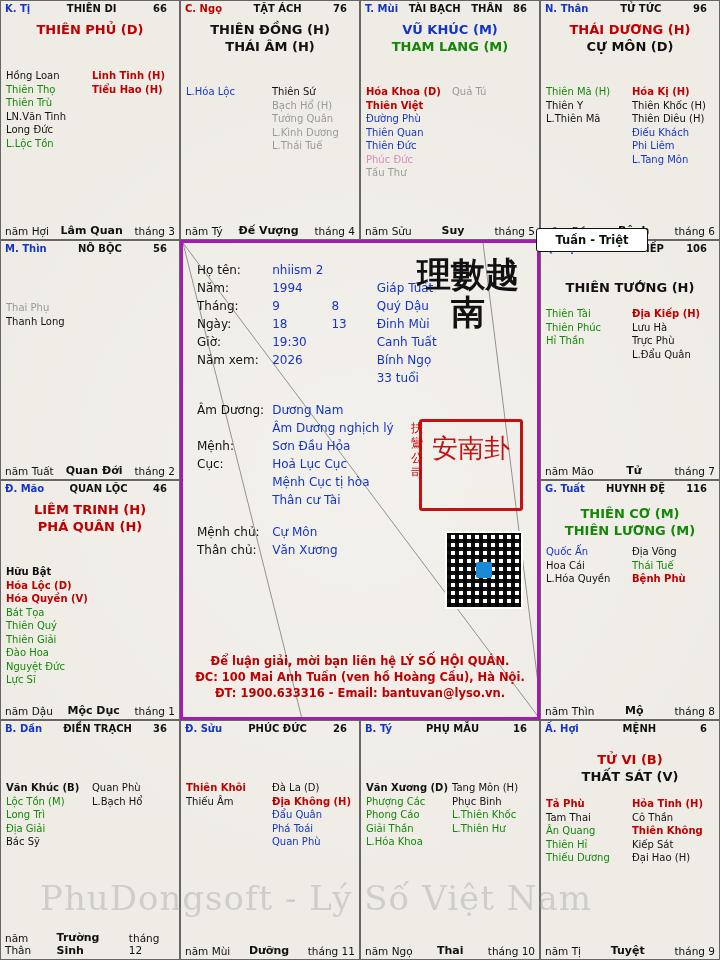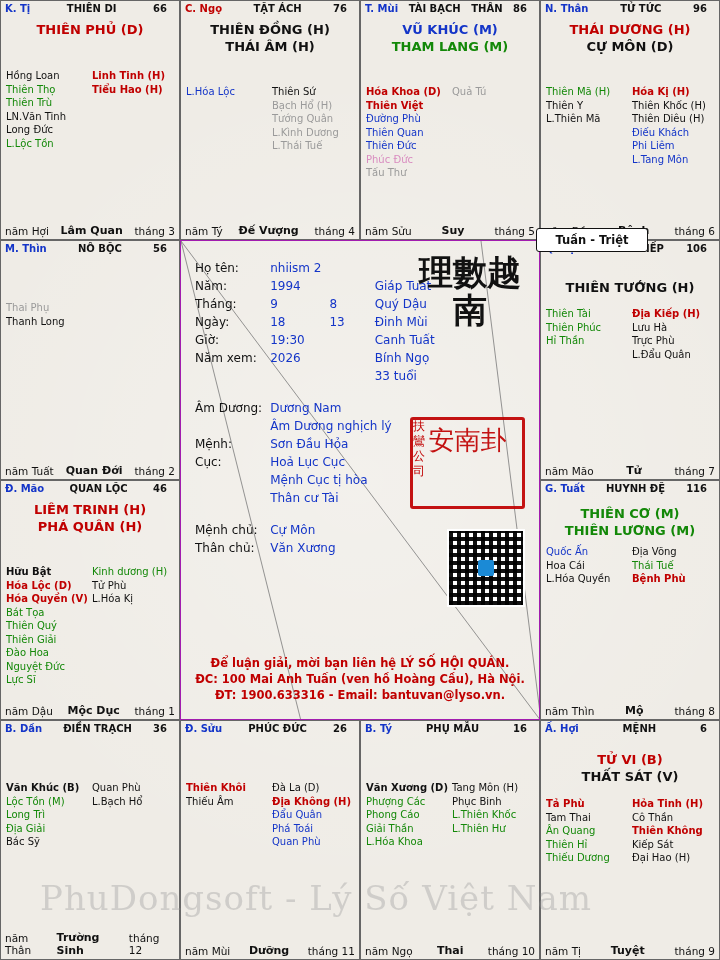--- a/index.html
+++ b/index.html
@@ -21,21 +21,21 @@
   .cell{
     position:relative;
     border:1px solid #666;
     box-sizing:border-box;
     background:transparent;
     overflow:hidden;
   }
   .center{
     grid-column:2 / span 2;
     grid-row:2 / span 2;
-    border:1px solid #a21caf;
+    border:3px solid #a21caf;
     box-sizing:border-box;
     position:relative;
     background:transparent;
     overflow:hidden;
   }
   
   .hdr{
     position:absolute;top:2px;left:4px;right:12px;
     display:flex;justify-content:space-between;align-items:flex-start;
     font-size:10px;font-weight:bold;
@@ -84,24 +84,24 @@
   .info table{border-collapse:collapse;}
   .info td{padding:2px 4px;font-size:12px;vertical-align:top;}
   .lbl{color:#111;white-space:nowrap;}
   .val{color:#1435c8;white-space:nowrap;}
   .cn{
     position:absolute;right:14px;top:12px;width:110px;text-align:center;
     font-family:"DejaVu Serif","Liberation Serif",serif;
     font-size:34px;color:#111;line-height:38px;font-weight:bold;
   }
   .stamp{
-    position:absolute;right:14px;top:176px;width:115px;height:92px;
+    position:absolute;right:14px;top:176px;width:104px;height:92px;
     border:3px solid #c00000;border-radius:3px;
     color:#c00000;font-family:"DejaVu Serif","Liberation Serif",serif;
-    font-size:26px;line-height:28px;text-align:center;padding-top:6px;
+    font-size:26px;line-height:28px;text-align:center;padding-top:12px;
     box-sizing:border-box;opacity:.92;
   }
   .stamp-side{
     position:absolute;right:112px;top:178px;width:16px;
     font-family:"DejaVu Serif","Liberation Serif",serif;
     font-size:12px;color:#c00000;line-height:15px;text-align:center;
   }
   .qr{
     position:absolute;right:14px;top:288px;width:74px;height:74px;
     background:
@@ -437,25 +437,20 @@
         <div class="s-black s-bold">Hữu Bật</div>
         <div class="s-red">Hóa Lộc (D)</div>
         <div class="s-red">Hóa Quyền (V)</div>
         <div class="s-green">Bát Tọa</div>
         <div class="s-green">Thiên Quý</div>
         <div class="s-green">Thiên Giải</div>
         <div class="s-green">Đào Hoa</div>
         <div class="s-green">Nguyệt Đức</div>
         <div class="s-green">Lực Sĩ</div>
       </div>
-      <div class="col">
-        <div class="s-green">Kinh dương (H)</div>
-        <div class="s-black">Tử Phù</div>
-        <div class="s-black">L.Hóa Kị</div>
-      </div>
     </div>
     <div class="ftr">
       <span>năm Dậu</span>
       <span class="mid">Mộc Dục</span>
       <span>tháng 1</span>
     </div>
   </div>
 
   <div class="cell">
     <div class="hdr">

